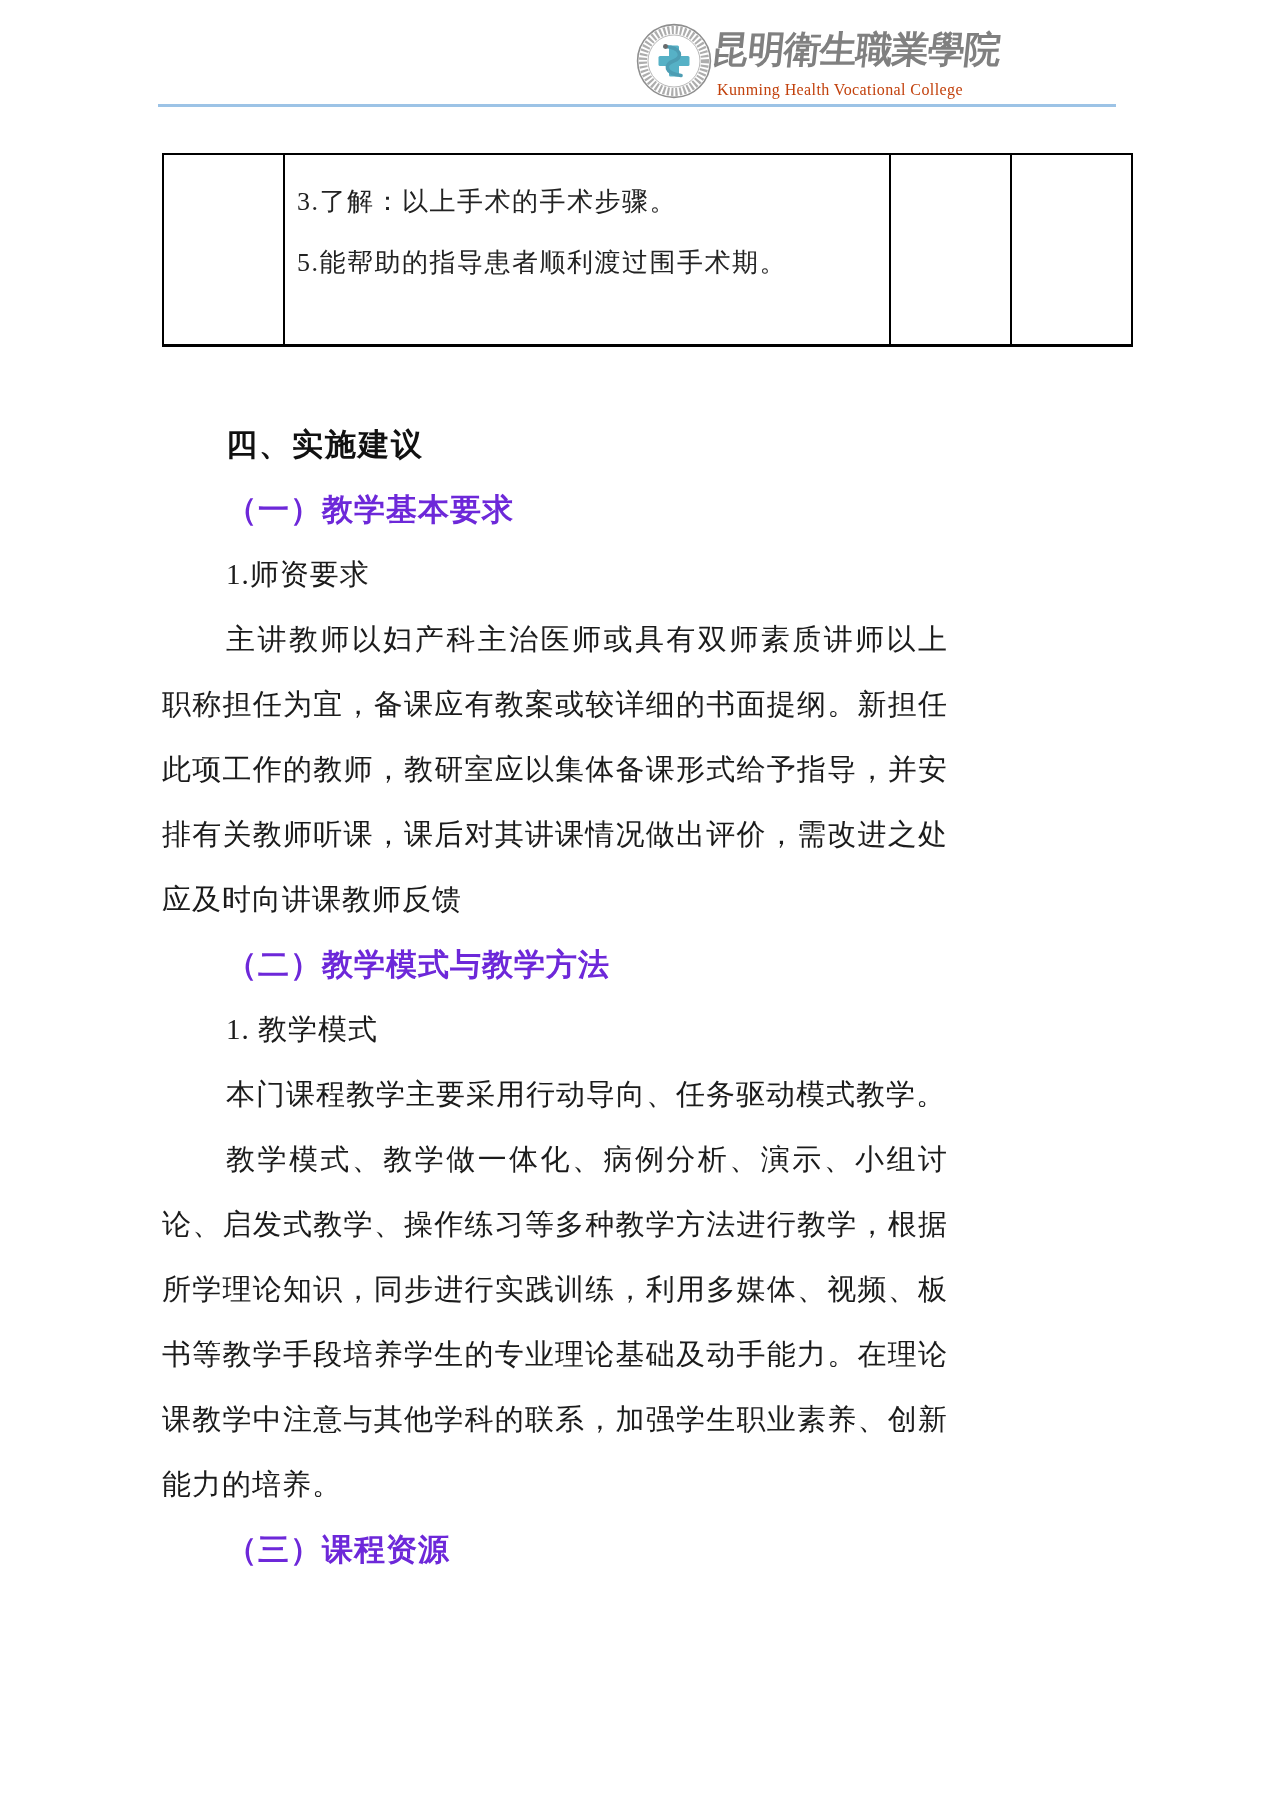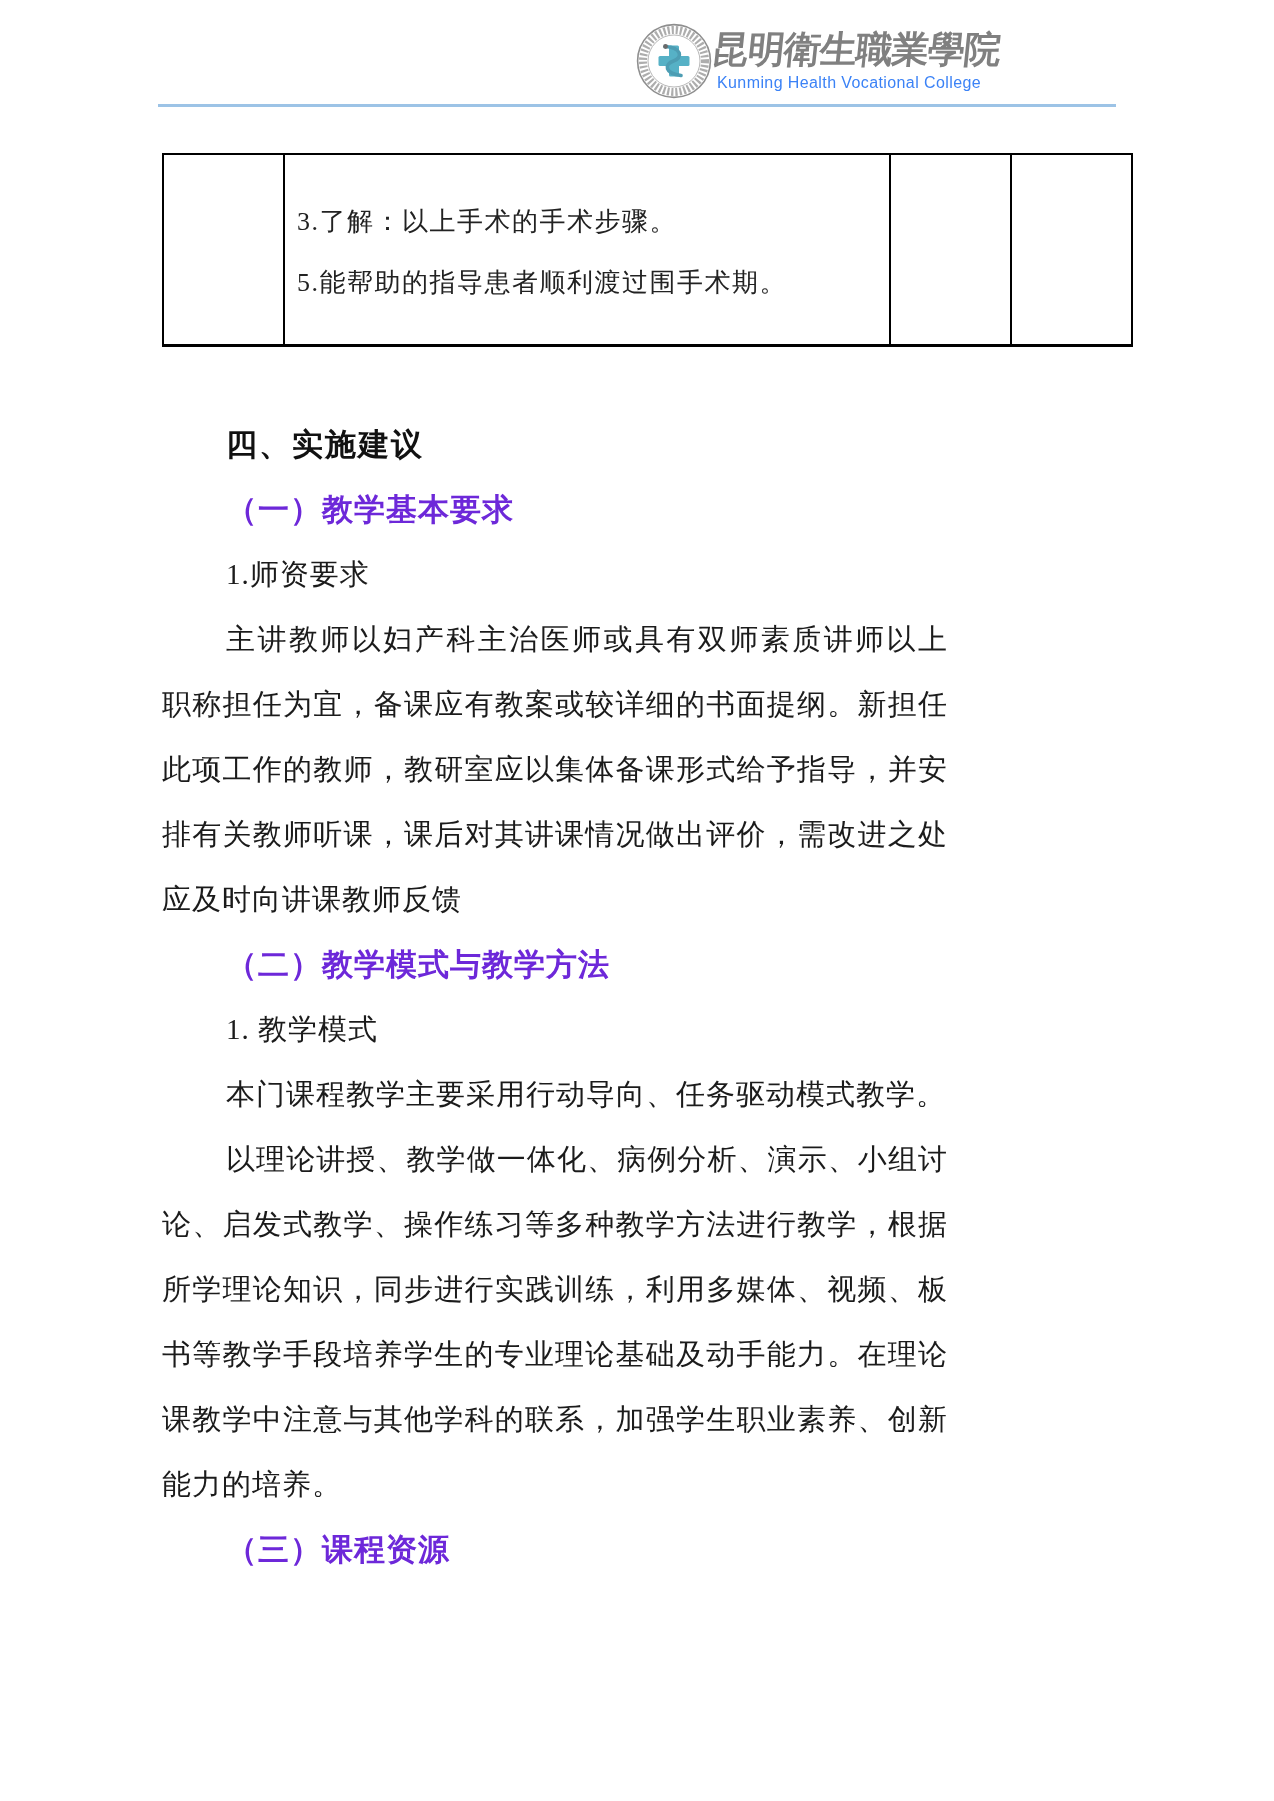--- a/index.html
+++ b/index.html
@@ -4,31 +4,31 @@
 <style>
   html,body{margin:0;padding:0;background:#ffffff;}
   .page{position:relative;width:1274px;height:1801px;background:#ffffff;
         font-family:"Liberation Serif",serif;color:#1b1b1b;overflow:hidden;}
 
   
   .logo{position:absolute;left:636px;top:23px;width:76px;height:76px;}
   .calligraphy{position:absolute;left:712px;top:28px;font-size:37px;line-height:44px;
         color:#6f6f6f;font-weight:bold;letter-spacing:-1px;transform:skewX(-6deg);
         font-family:"Liberation Serif",serif;white-space:nowrap;opacity:.88;}
-  .english{position:absolute;left:717px;top:74px;font-size:16px;color:#3b82f6;
-        letter-spacing:.4px;font-family:Liberation Sans, sans-serif;white-space:nowrap;}
+  .english{position:absolute;left:717px;top:81px;font-size:16px;color:#c2410c;
+        letter-spacing:.4px;font-family:Liberation Serif, serif;white-space:nowrap;}
   .divider{position:absolute;left:158px;top:104px;width:958px;height:3px;background:#9cc3e6;}
 
   
   .doc-table{position:absolute;left:162px;top:153px;width:971px;height:194px;
         box-sizing:border-box;border:2px solid #000;border-bottom-width:3px;display:flex;}
   .doc-table .col{box-sizing:border-box;height:100%;}
   .doc-table .c1{width:119px;}
   .doc-table .c2{width:606px;border-left:2px solid #000;
-        padding:36px 0 0 12px;overflow:hidden;}
+        padding:16px 0 0 12px;overflow:hidden;}
   .doc-table .c3{width:121px;border-left:2px solid #000;}
   .doc-table .c4{width:121px;border-left:2px solid #000;}
   .cell-line{font-size:26px;letter-spacing:1.5px;line-height:61px;color:#222;
         white-space:nowrap;}
 
   
   .content{position:absolute;left:162px;top:412px;width:786px;}
   .line{height:65px;line-height:65px;font-size:29px;letter-spacing:1px;
         white-space:nowrap;color:#1b1b1b;}
   .line.fill{white-space:normal;text-align:justify;text-align-last:justify;
@@ -75,21 +75,21 @@
       <div class="line h2">（一）教学基本要求</div>
       <div class="line item">1.师资要求</div>
       <div class="line fill indent">主讲教师以妇产科主治医师或具有双师素质讲师以上</div>
       <div class="line fill">职称担任为宜，备课应有教案或较详细的书面提纲。新担任</div>
       <div class="line fill">此项工作的教师，教研室应以集体备课形式给予指导，并安</div>
       <div class="line fill">排有关教师听课，课后对其讲课情况做出评价，需改进之处</div>
       <div class="line plain">应及时向讲课教师反馈</div>
       <div class="line h2">（二）教学模式与教学方法</div>
       <div class="line item">1. 教学模式</div>
       <div class="line indent">本门课程教学主要采用行动导向、任务驱动模式教学。</div>
-      <div class="line fill indent">以理论讲授、教学做一体化、病例分析、演示、小组讨</div>
+      <div class="line fill indent">教学模式、教学做一体化、病例分析、演示、小组讨</div>
       <div class="line fill">论、启发式教学、操作练习等多种教学方法进行教学，根据</div>
       <div class="line fill">所学理论知识，同步进行实践训练，利用多媒体、视频、板</div>
       <div class="line fill">书等教学手段培养学生的专业理论基础及动手能力。在理论</div>
       <div class="line fill">课教学中注意与其他学科的联系，加强学生职业素养、创新</div>
       <div class="line plain">能力的培养。</div>
       <div class="line h2">（三）课程资源</div>
     </div>
 
 </div>
 

